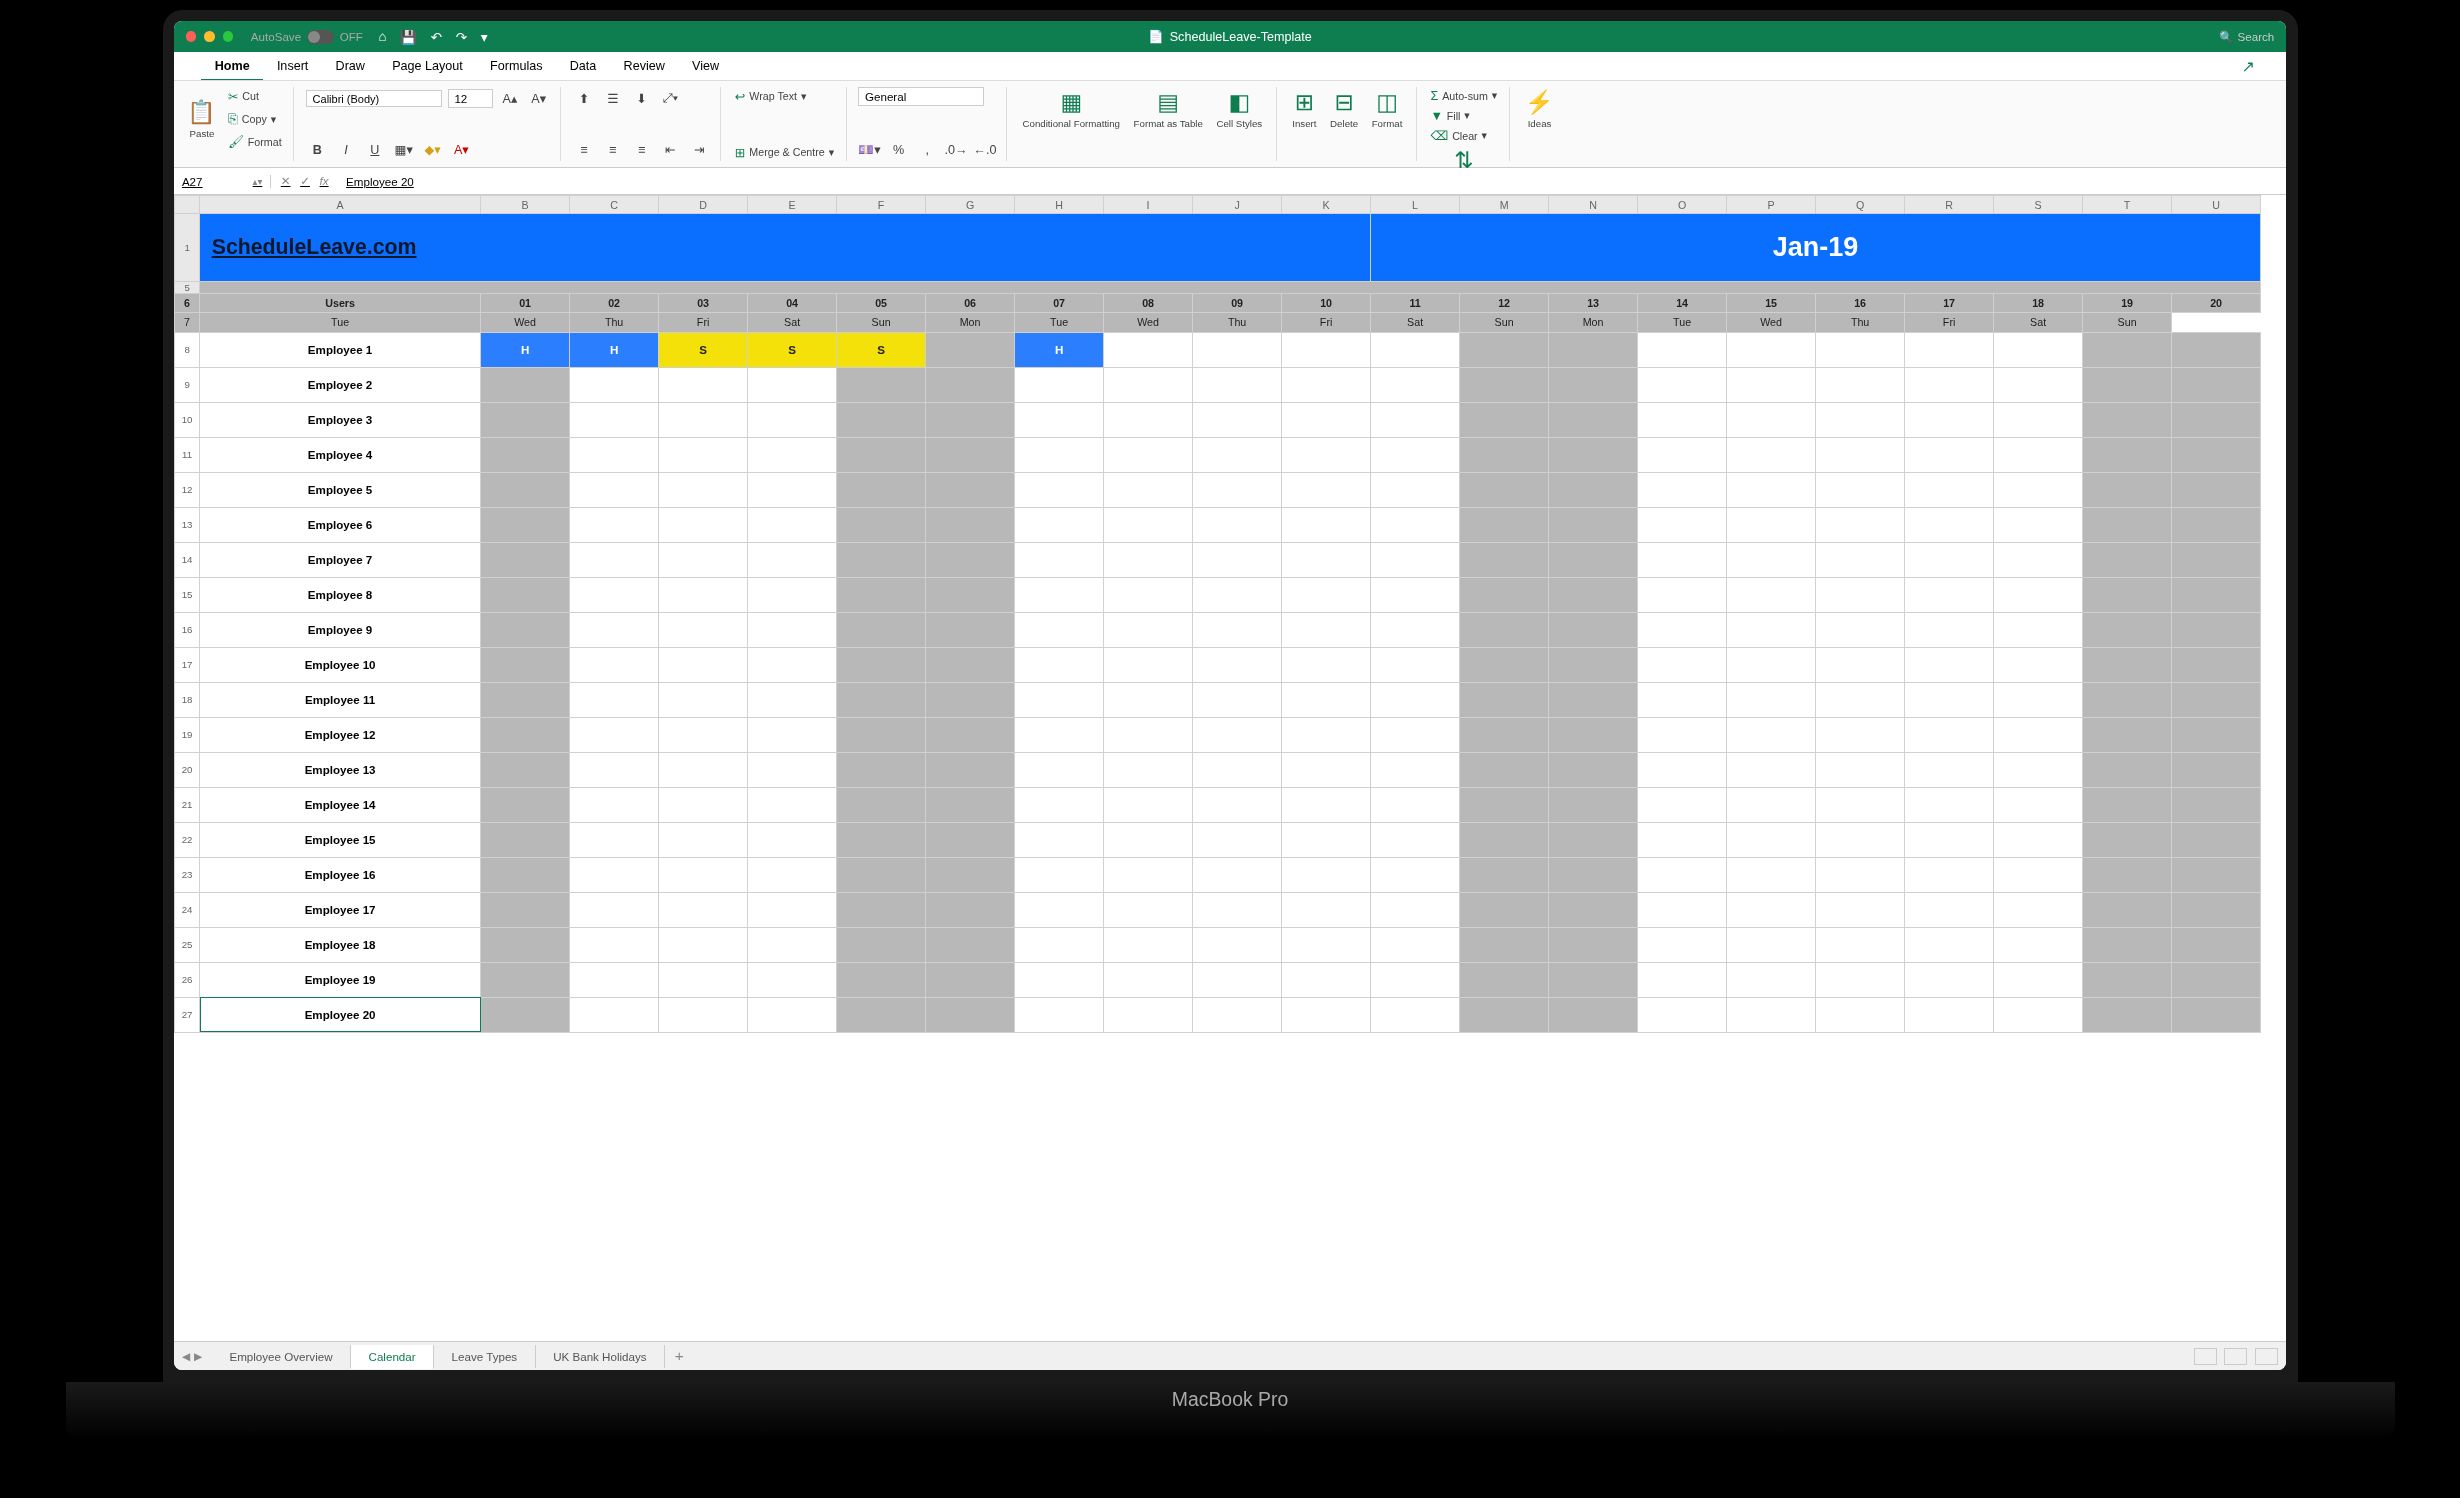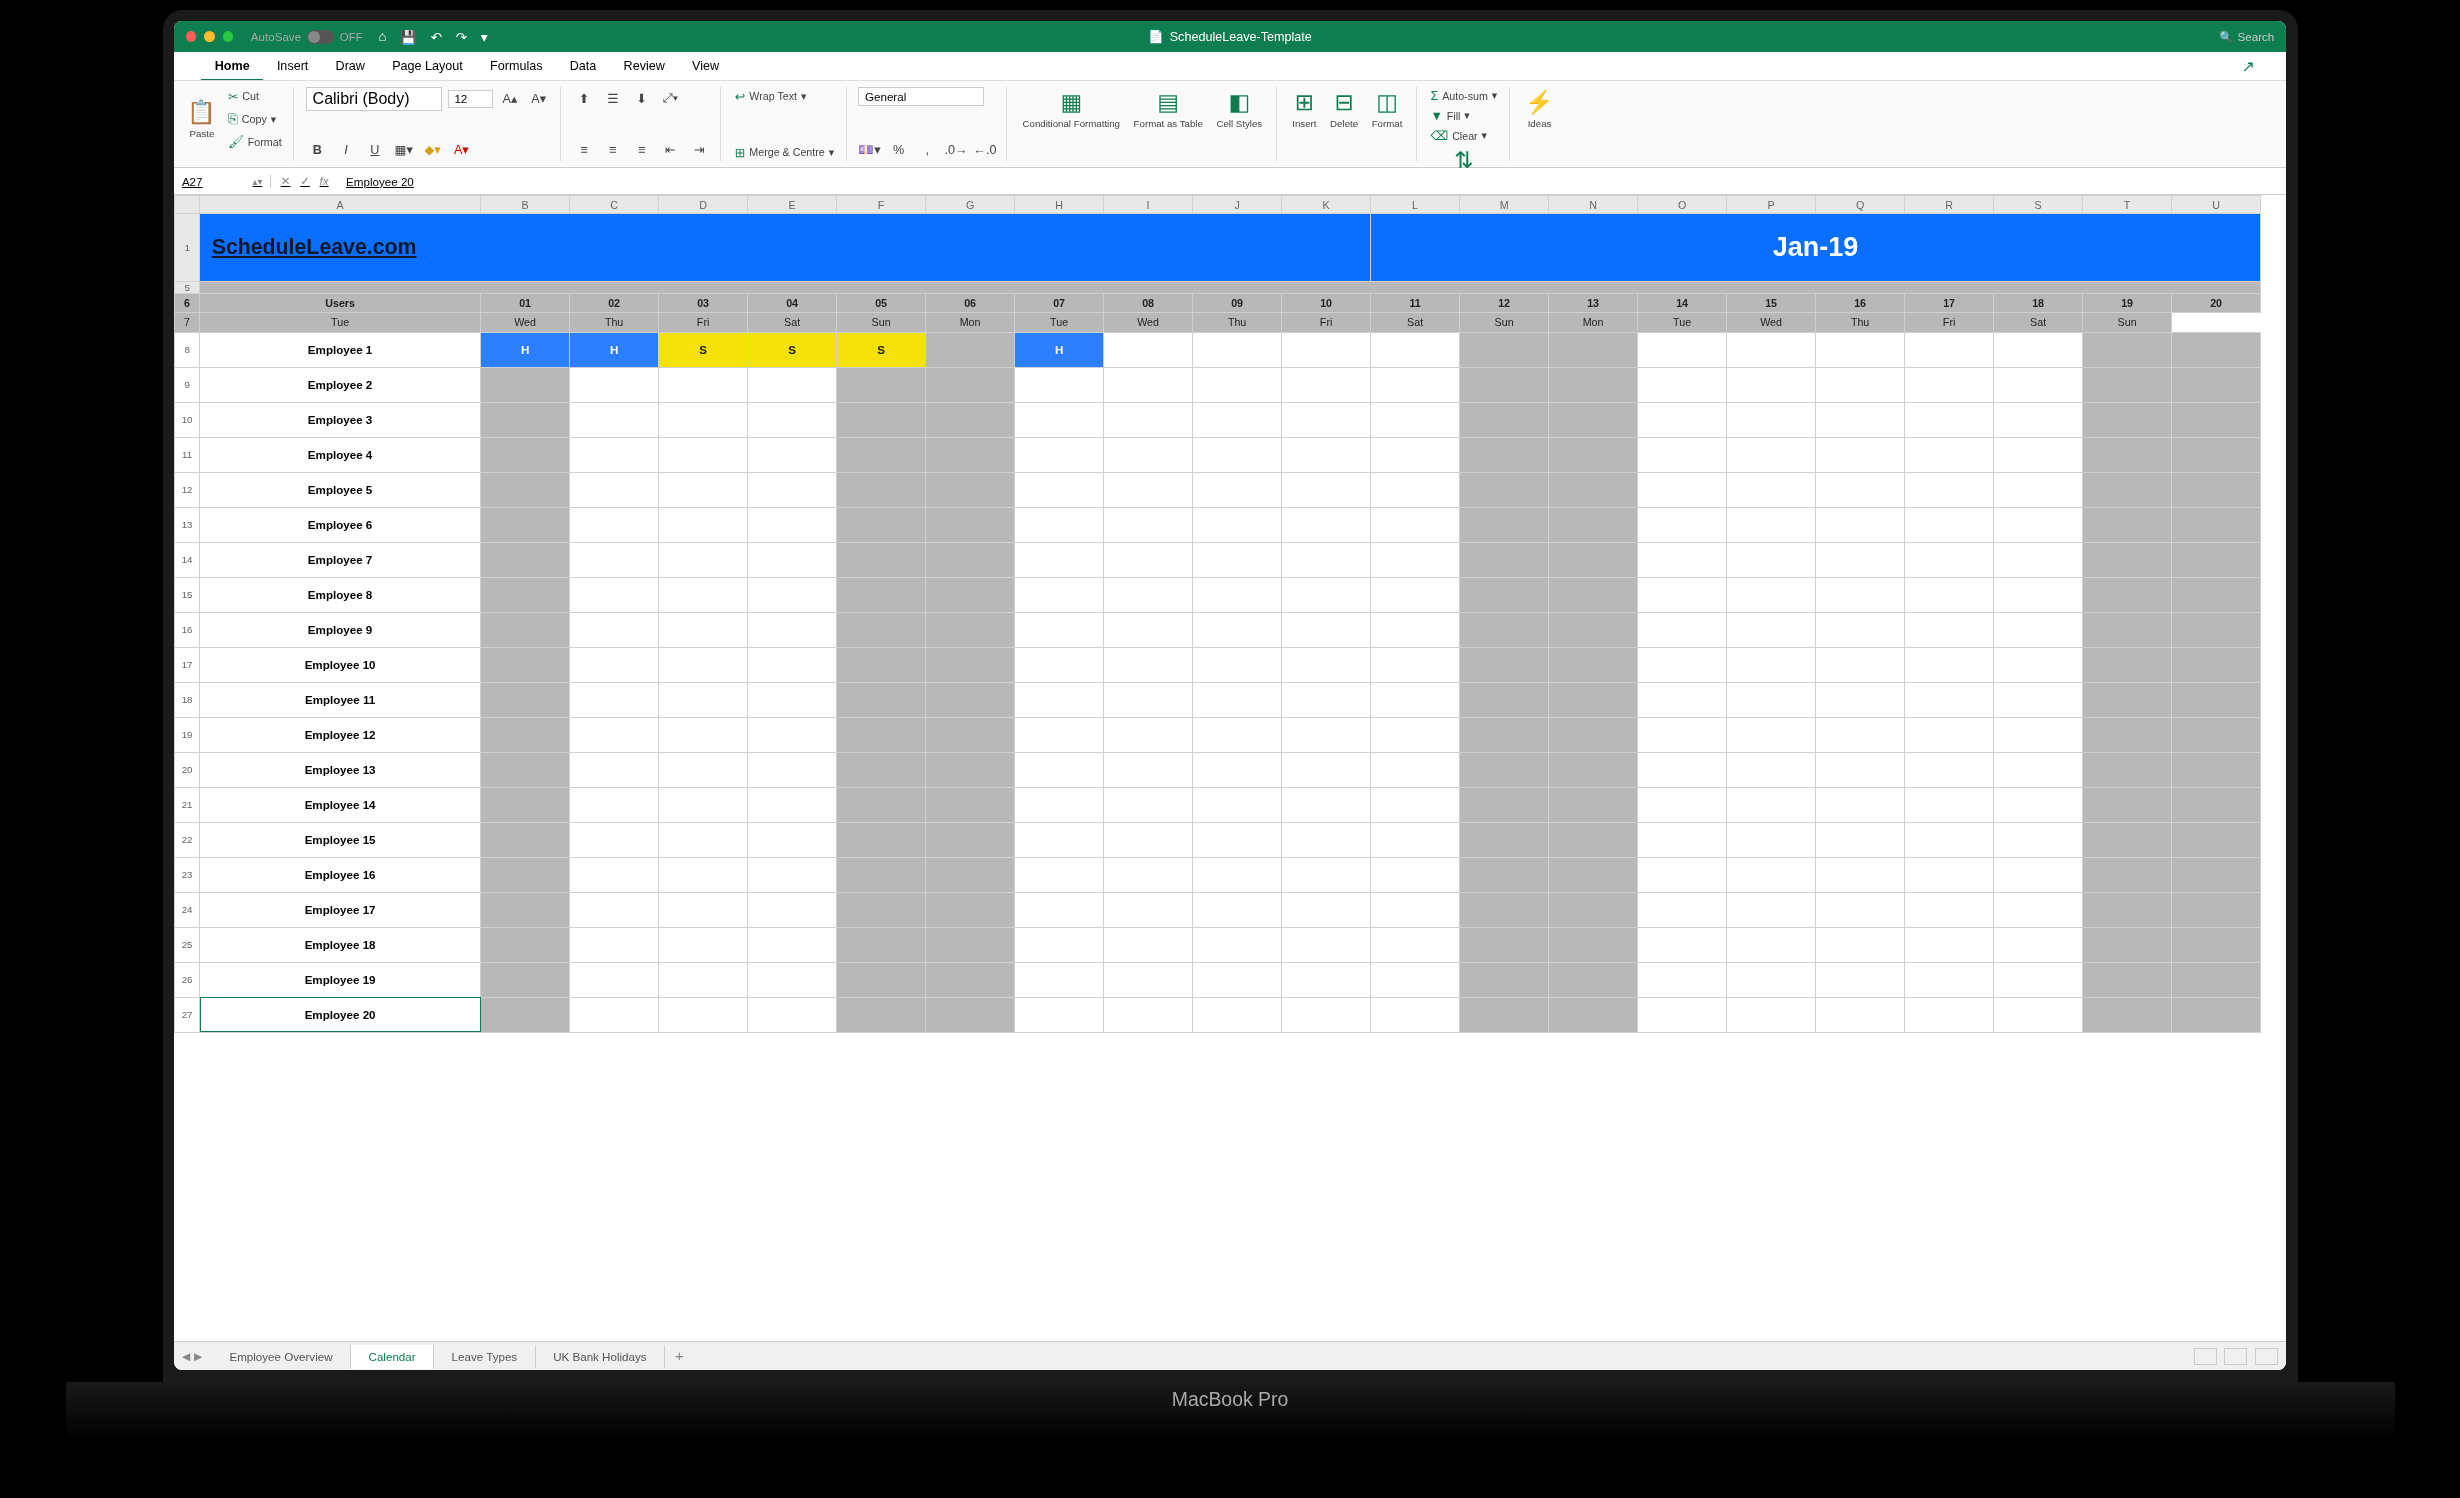--- a/index.html
+++ b/index.html
@@ -25,21 +25,21 @@
 .ribbon-tab.active { border-bottom: 1.9px solid #0e7d4f; font-weight: 600; }
 .share-icon { margin-left: auto; color: #0e7d4f; padding: 3.9px; cursor: pointer; }
 .ribbon { background: #fafafa; border-bottom: 1px solid #ccc; padding: 5.8px 9.7px; display: flex; gap: 11.6px; height: 87px; }
 .ribbon-group { display: flex; flex-direction: column; justify-content: space-between; border-right: 1px solid #ddd; padding-right: 9.7px; font-size: 10.7px; }
 .ribbon-group:last-child { border-right: none; }
 .rg-row { display: flex; gap: 5.8px; align-items: center; }
 .rg-btn { display: flex; flex-direction: column; align-items: center; gap: 1.9px; cursor: pointer; padding: 1.9px 3.9px; font-size: 9.7px; text-align: center; color: #444; }
 .rg-btn-icon { font-size: 23px; color: #0e7d4f; }
 .rg-small { font-size: 10.7px; cursor: pointer; padding: 1.9px; display: flex; align-items: center; gap: 3.9px; color: #444; }
 .rg-small .ico { color: #0e7d4f; font-size: 12.6px; }
-.font-select { border: 1px solid #ccc; padding: 1.9px 5.8px; font-size: 16px; width: 136px; }
+.font-select { border: 1px solid #ccc; padding: 1.9px 5.8px; font-size: 11px; width: 136px; }
 .size-select { border: 1px solid #ccc; padding: 1.9px 5.8px; font-size: 11.6px; width: 45px; }
 .fmt-btn { width: 23px; height: 23px; display: inline-flex; align-items: center; justify-content: center; cursor: pointer; font-size: 12.6px; color: #444; }
 .fmt-btn.b { font-weight: bold; }
 .fmt-btn.i { font-style: italic; }
 .fmt-btn.u { text-decoration: underline; }
 .num-format { border: 1px solid #ccc; padding: 1.9px 5.8px; font-size: 11.6px; width: 126px; }
 .formula-bar { display: flex; align-items: center; border-bottom: 1px solid #ccc; height: 27px; background: #fff; font-size: 11.6px; text-decoration: underline; }
 .name-box { width: 97px; border-right: 1px solid #ccc; padding: 0 7.8px; display: flex; align-items: center; justify-content: space-between; }
 .name-box .upd { font-size: 9.7px; color: #888; }
 .fb-icons { display: flex; gap: 9.7px; padding: 0 9.7px; color: #888; }

